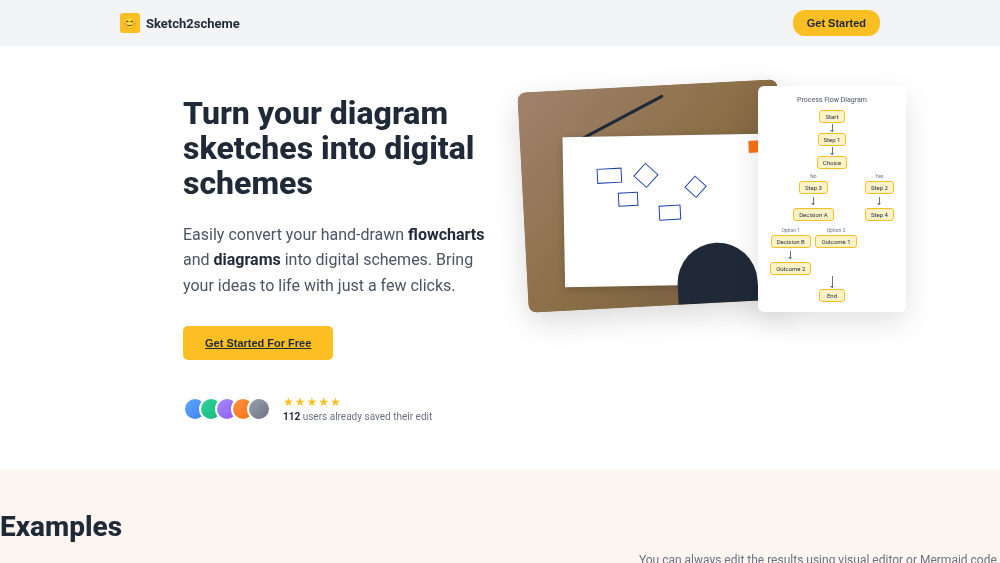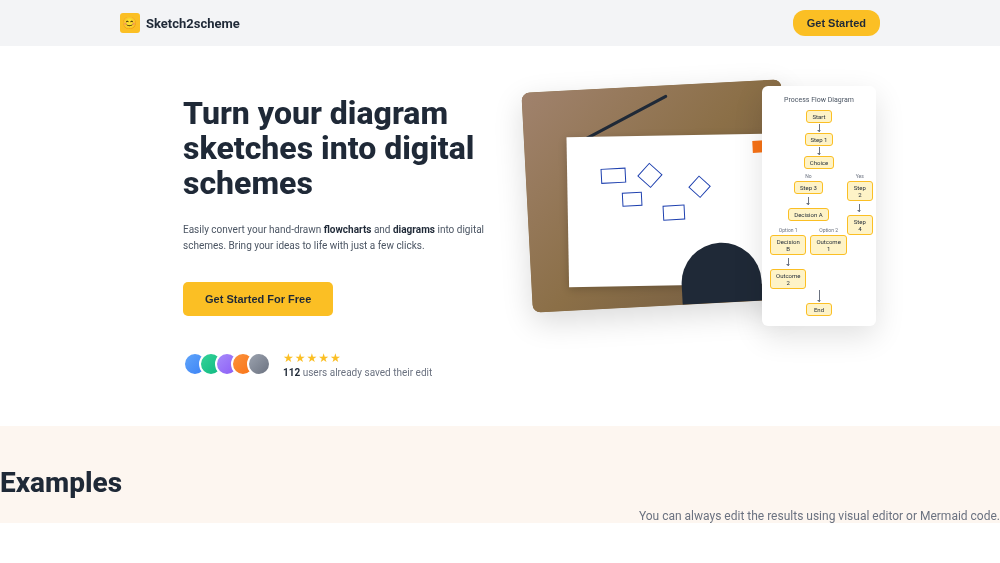--- a/index.html
+++ b/index.html
@@ -7,23 +7,23 @@
 
 .header { background: #f3f4f6; padding: 10px 120px; display: flex; justify-content: space-between; align-items: center; }
 .logo { display: flex; align-items: center; gap: 6px; font-weight: 700; font-size: 13px; justify-content: flex-end; }
 .logo-icon { width: 20px; height: 20px; background: #fbbf24; border-radius: 3px; position: relative; display: flex; align-items: center; justify-content: center; }
 .logo-icon::before { content: "😊"; font-size: 12px; }
 .btn-header { background: #fbbf24; color: #1f2937; border: none; padding: 7px 14px; border-radius: 12px; font-weight: 600; font-size: 11px; cursor: pointer; }
 
 .hero { display: flex; padding: 40px 120px 48px 183px; gap: 30px; align-items: flex-start; }
 .hero-left { flex: 0 0 310px; padding-top: 10px; }
 .hero-title { font-size: 32px; font-weight: 800; line-height: 1.1; color: #1f2937; margin-bottom: 20px; }
-.hero-desc { font-size: 10px; color: #4b5563; line-height: 1.6; margin-bottom: 28px; }
+.hero-desc { font-size: 16px; color: #4b5563; line-height: 1.6; margin-bottom: 28px; }
 .hero-desc strong { color: #1f2937; font-weight: 700; }
-.btn-cta { background: #fbbf24; color: #1f2937; border: none; padding: 11px 22px; border-radius: 5px; font-weight: 700; font-size: 11px; cursor: pointer; margin-bottom: 35px; }
+.btn-cta { background: #fbbf24; color: #1f2937; border: none; padding: 11px 22px; border-radius: 5px; font-weight: 700; font-size: 11px; cursor: pointer; margin-bottom: 35px; text-decoration: underline; }
 
 .social-proof { display: flex; align-items: center; gap: 12px; }
 .avatars { display: flex; }
 .avatar { width: 24px; height: 24px; border-radius: 50%; border: 2px solid #fff; margin-left: -8px; }
 .avatar:first-child { margin-left: 0; }
 .avatar:nth-child(1) { background: linear-gradient(135deg, #60a5fa, #3b82f6); }
 .avatar:nth-child(2) { background: linear-gradient(135deg, #34d399, #10b981); }
 .avatar:nth-child(3) { background: linear-gradient(135deg, #a78bfa, #8b5cf6); }
 .avatar:nth-child(4) { background: linear-gradient(135deg, #fb923c, #f97316); }
 .avatar:nth-child(5) { background: linear-gradient(135deg, #9ca3af, #6b7280); }
@@ -40,21 +40,21 @@
 .hand { position: absolute; bottom: 0; right: 30px; width: 80px; height: 60px; background: #1f2937; border-radius: 40px 40px 0 0; }
 .sketch-shapes { position: absolute; top: 70px; left: 65px; width: 160px; height: 110px; }
 .sk-box { position: absolute; border: 1px solid #1e40af; background: rgba(255,255,255,0.5); }
 .sk1 { top: 10px; left: 10px; width: 25px; height: 15px; }
 .sk2 { top: 10px; left: 50px; width: 18px; height: 18px; transform: rotate(45deg); }
 .sk3 { top: 35px; left: 30px; width: 20px; height: 14px; }
 .sk4 { top: 50px; left: 70px; width: 22px; height: 15px; }
 .sk5 { top: 25px; left: 100px; width: 16px; height: 16px; transform: rotate(45deg); }
 .orange-dot { position: absolute; top: 60px; right: 20px; width: 12px; height: 12px; background: #f97316; }
 
-.flow-card { width: 114px; background: #fff; border-radius: 6px; box-shadow: 0 10px 30px rgba(0,0,0,0.12); padding: 10px 8px; margin-left: -25px; margin-top: 0; z-index: 2; position: relative; }
+.flow-card { width: 148px; background: #fff; border-radius: 6px; box-shadow: 0 10px 30px rgba(0,0,0,0.12); padding: 10px 8px; margin-left: -25px; margin-top: 0; z-index: 2; position: relative; }
 .flow-title { font-size: 7px; text-align: center; color: #4b5563; margin-bottom: 6px; }
 .flow-node { background: #fef3c7; border: 1px solid #fbbf24; border-radius: 3px; padding: 2px 5px; font-size: 6px; text-align: center; margin: 0 auto; display: block; width: fit-content; min-width: 26px; }
 .flow-arrow { width: 1px; height: 8px; background: #6b7280; margin: 1px auto; position: relative; }
 .flow-arrow::after { content: ""; position: absolute; bottom: -2px; left: -2px; border: 2.5px solid transparent; border-top-color: #6b7280; }
 .flow-split { display: flex; justify-content: space-around; margin-top: 4px; }
 .flow-col { display: flex; flex-direction: column; align-items: center; gap: 2px; }
 .flow-label { font-size: 5px; color: #6b7280; }
 
 .examples-section { background: #fdf6f0; padding: 40px 0 0; }
 .examples-title { font-size: 28px; font-weight: 800; color: #1f2937; margin-bottom: 10px; }

